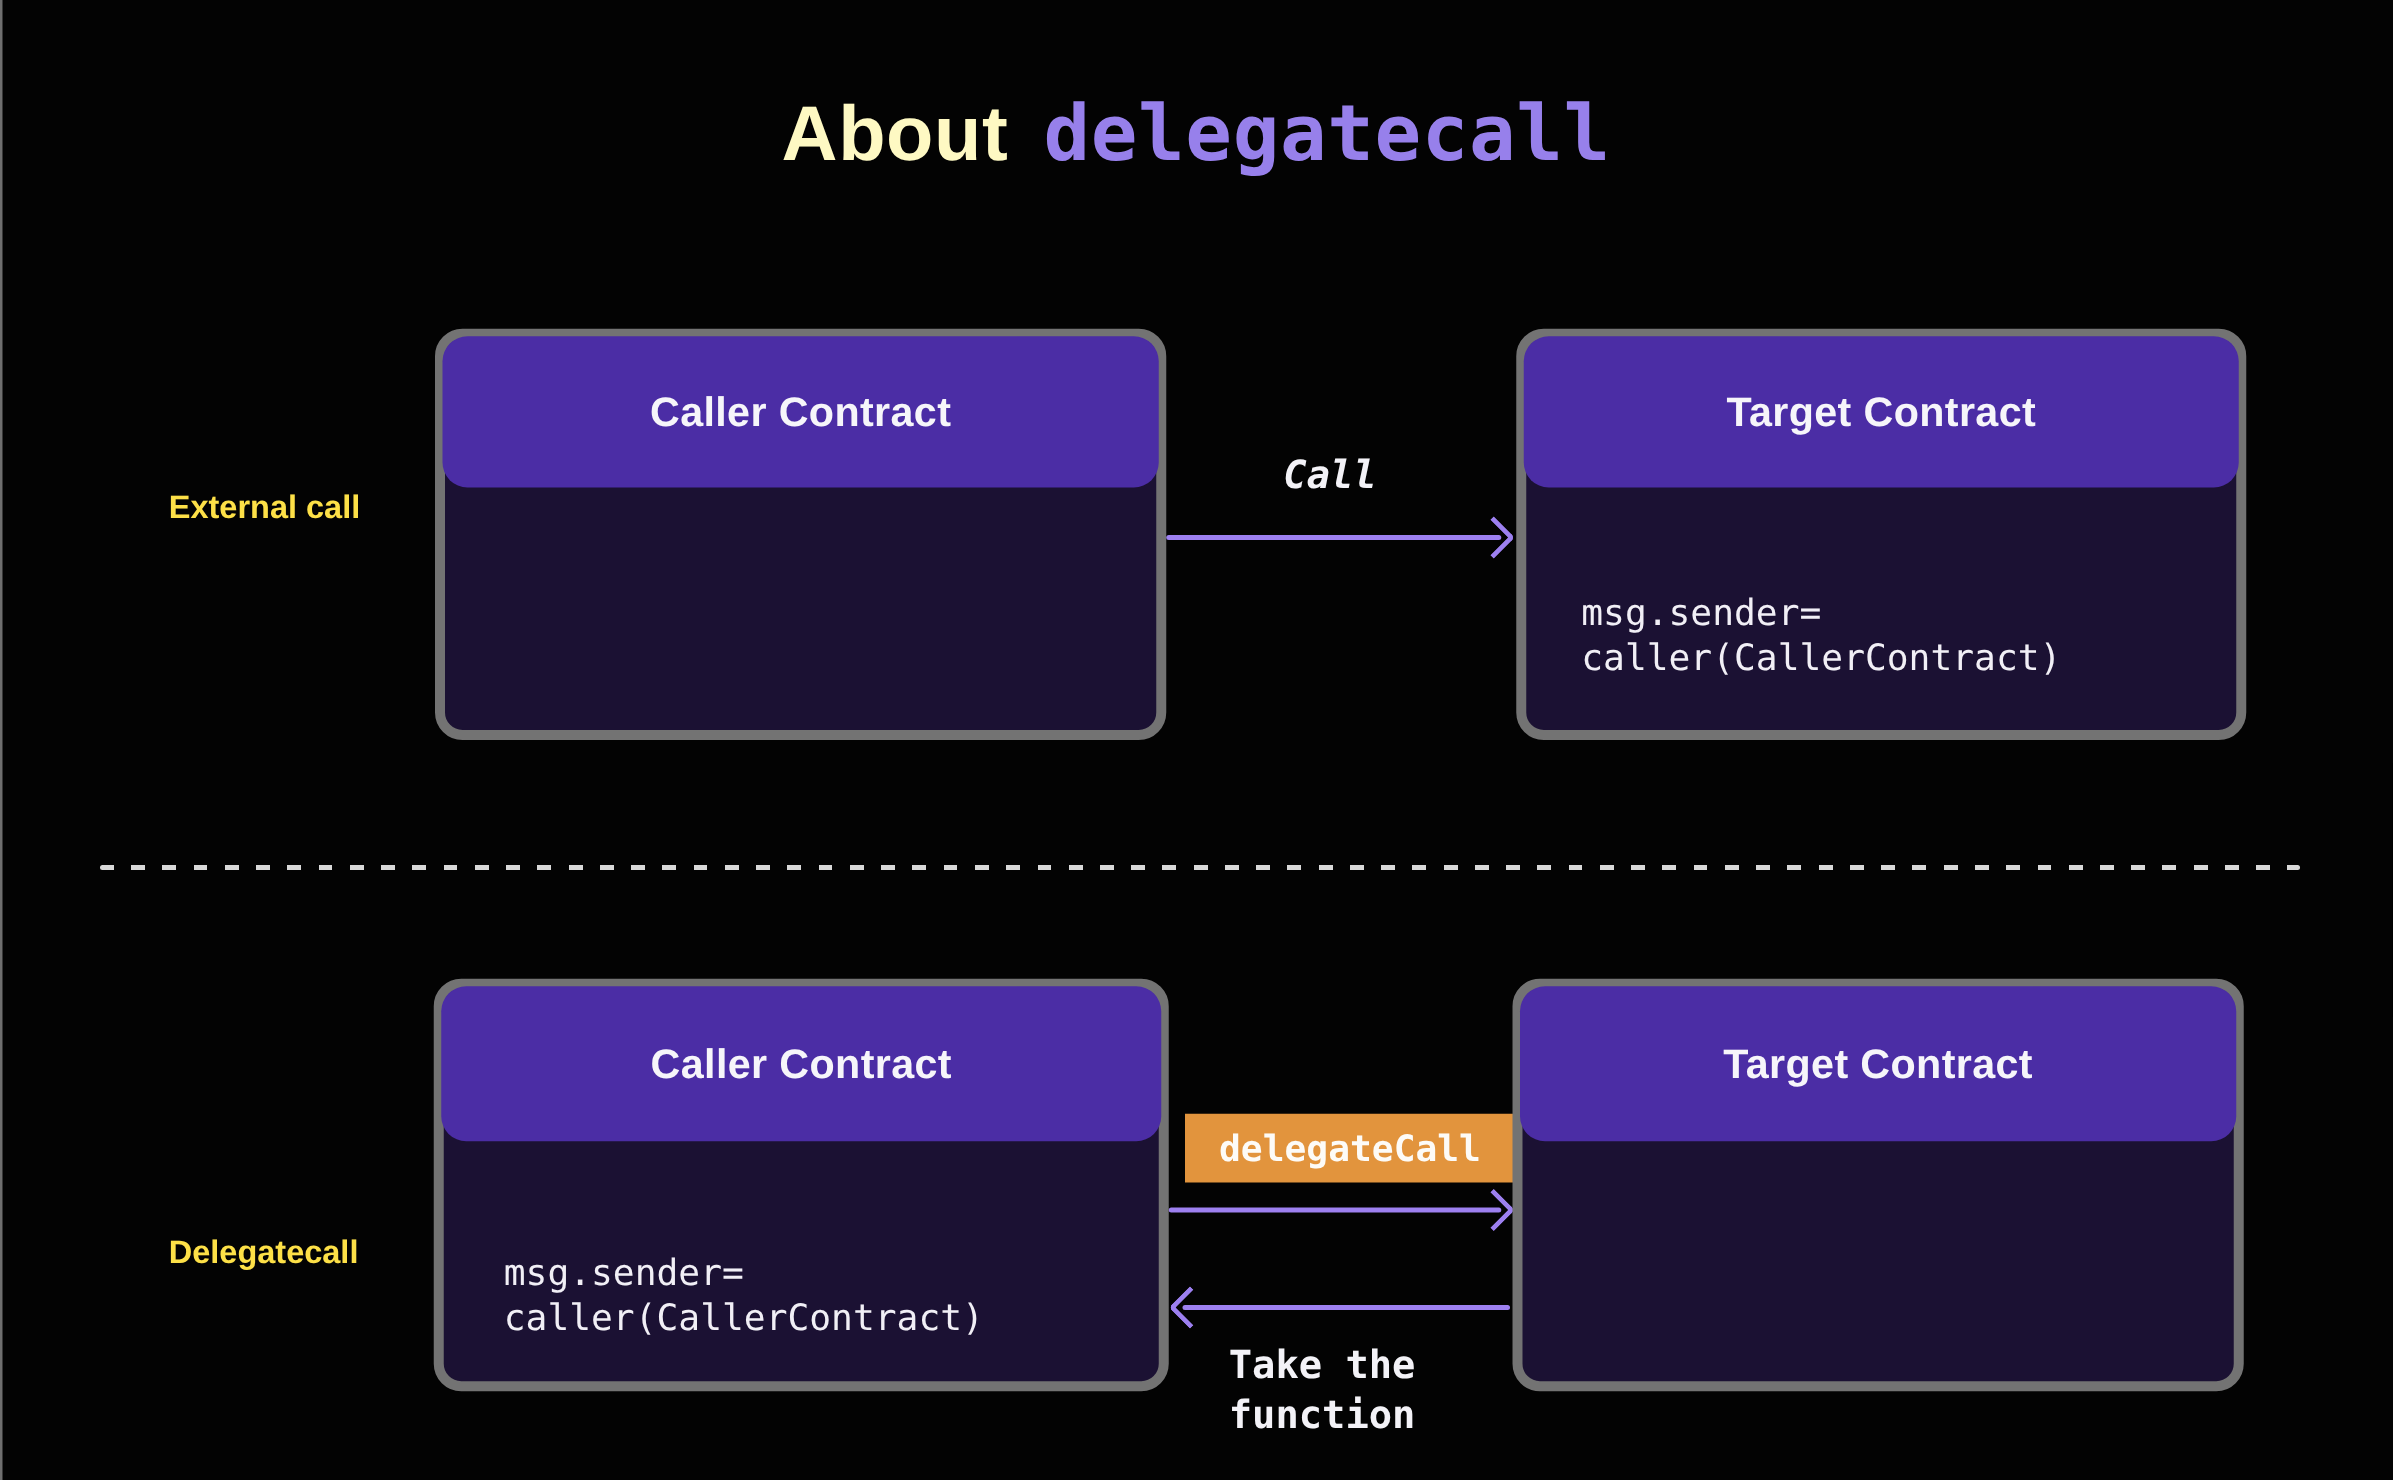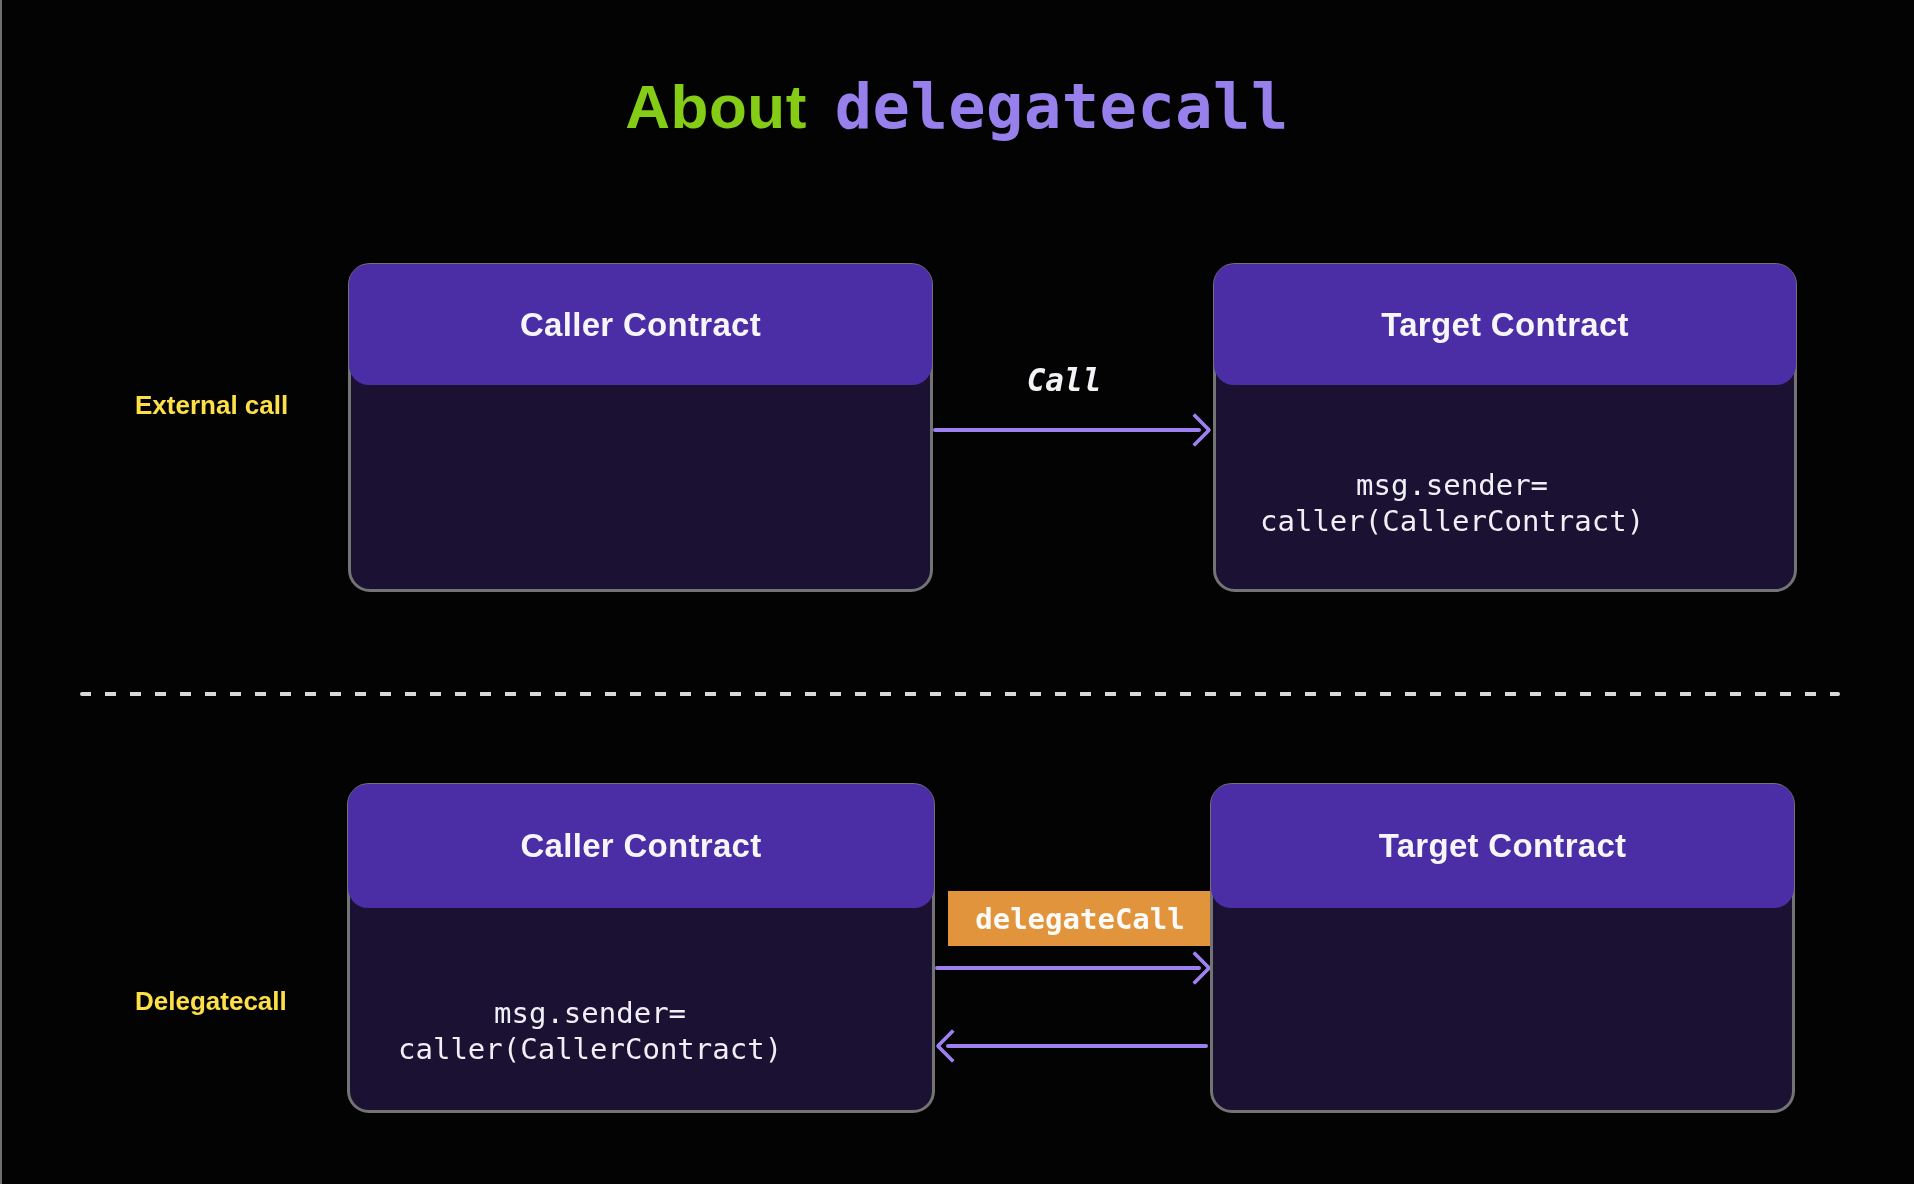--- a/index.html
+++ b/index.html
@@ -21,42 +21,41 @@
   
   .title {
     position: absolute;
     top: 72px; left: 0; right: 0;
     text-align: center;
     font-size: 62px;
     line-height: 70px;
     font-weight: 800;
     letter-spacing: 0.5px;
   }
-  .title-prefix { color: #84cc16; margin-right: 28px; }
+  .title-prefix { color: #fef9c3; margin-right: 28px; }
   .title-keyword {
     font-family: "DejaVu Sans Mono", monospace;
     font-weight: 700;
     color: #9780eb;
   }
   
   .row-label {
     position: absolute;
     left: 100px;
     color: #fde047;
     font-size: 26px;
     font-weight: 700;
     margin-left: 35px;
   }
   
   .contract-box {
     position: absolute;
     background: #1b1133;
-    border: 3px solid #737373;
+    border: 8px solid #737373;
     border-radius: 22px;
-    text-align: center;
   }
   .box-header {
     position: absolute;
     top: -2px; left: -2px; right: -2px;
     background: #4b2da5;
     border-radius: 20px;
     display: flex;
     align-items: center;
     justify-content: center;
   }
@@ -191,20 +190,22 @@
   <div class="arrow" style="left:935px; top:966px; width:272px;">
     <div class="arrow-line"></div>
     <div class="chev chev-right"></div>
   </div>
 
   <div class="arrow" style="left:940px; top:1044px; width:268px;">
     <div class="arrow-line" style="left:6px; right:0;"></div>
     <div class="chev chev-left"></div>
   </div>
 
+  <div class="mono-label return-label" style="left:983px; top:1072px;">Take the
+function</div>
 
   <div class="contract-box" style="left:1210px; top:783px; width:585px; height:330px;">
     <div class="box-header" style="height:124px;">
       <span>Target Contract</span>
     </div>
   </div>
 
 </div>
 
 </body></html>

